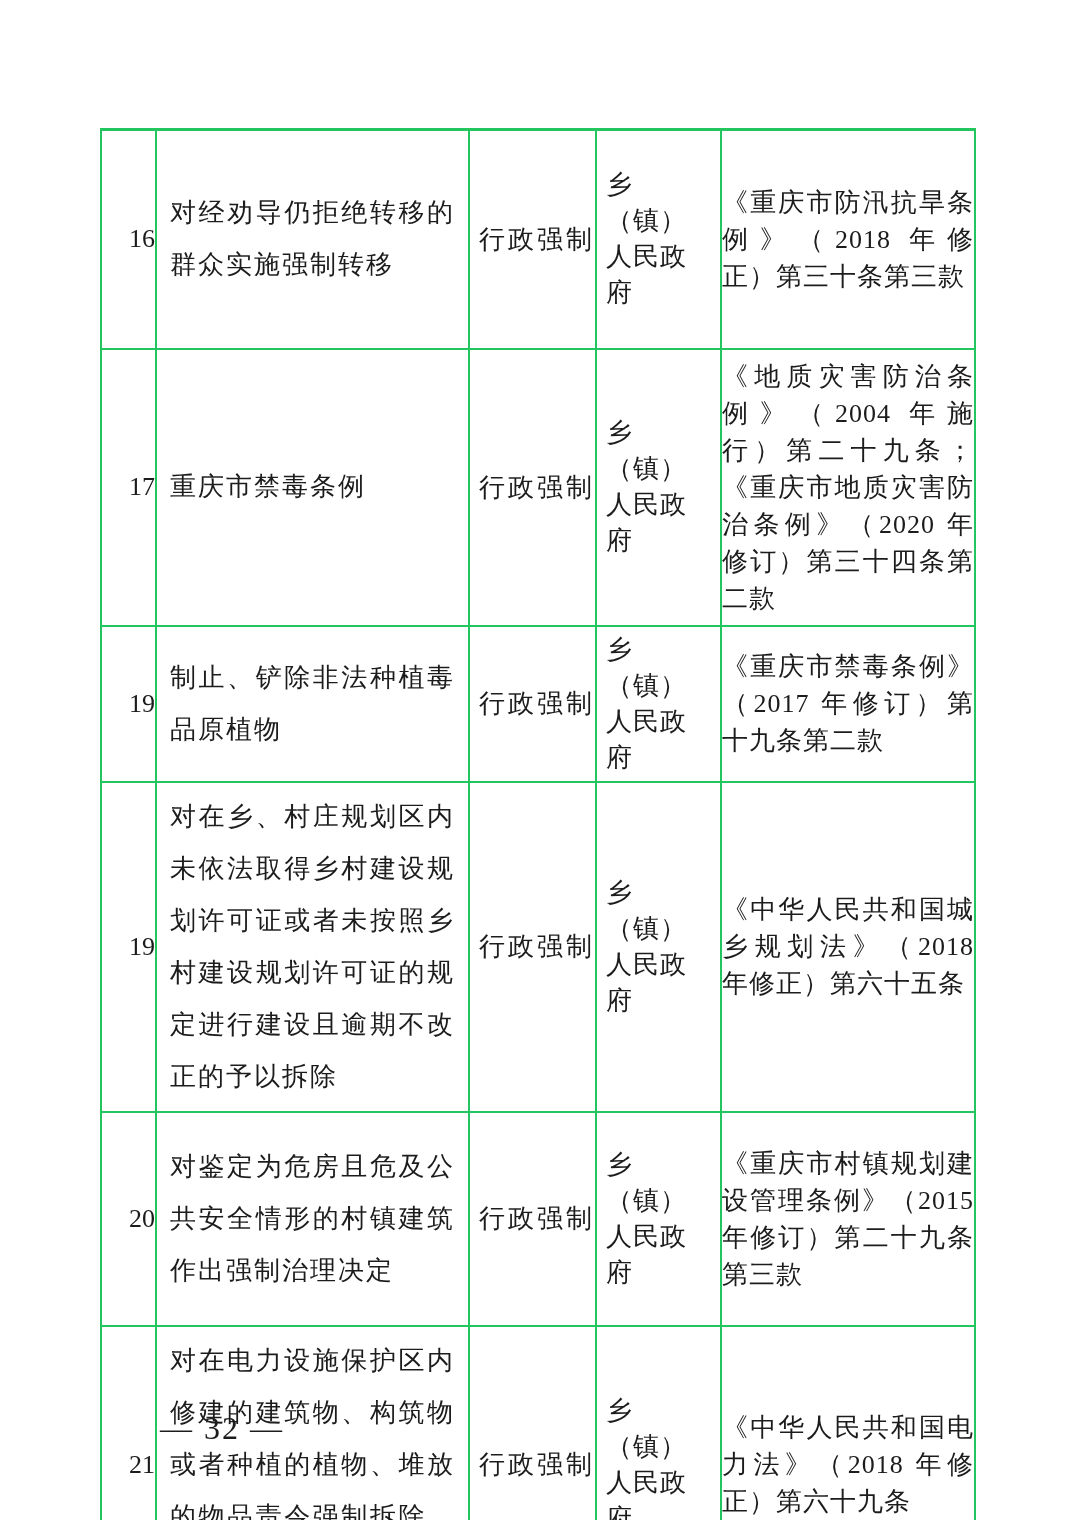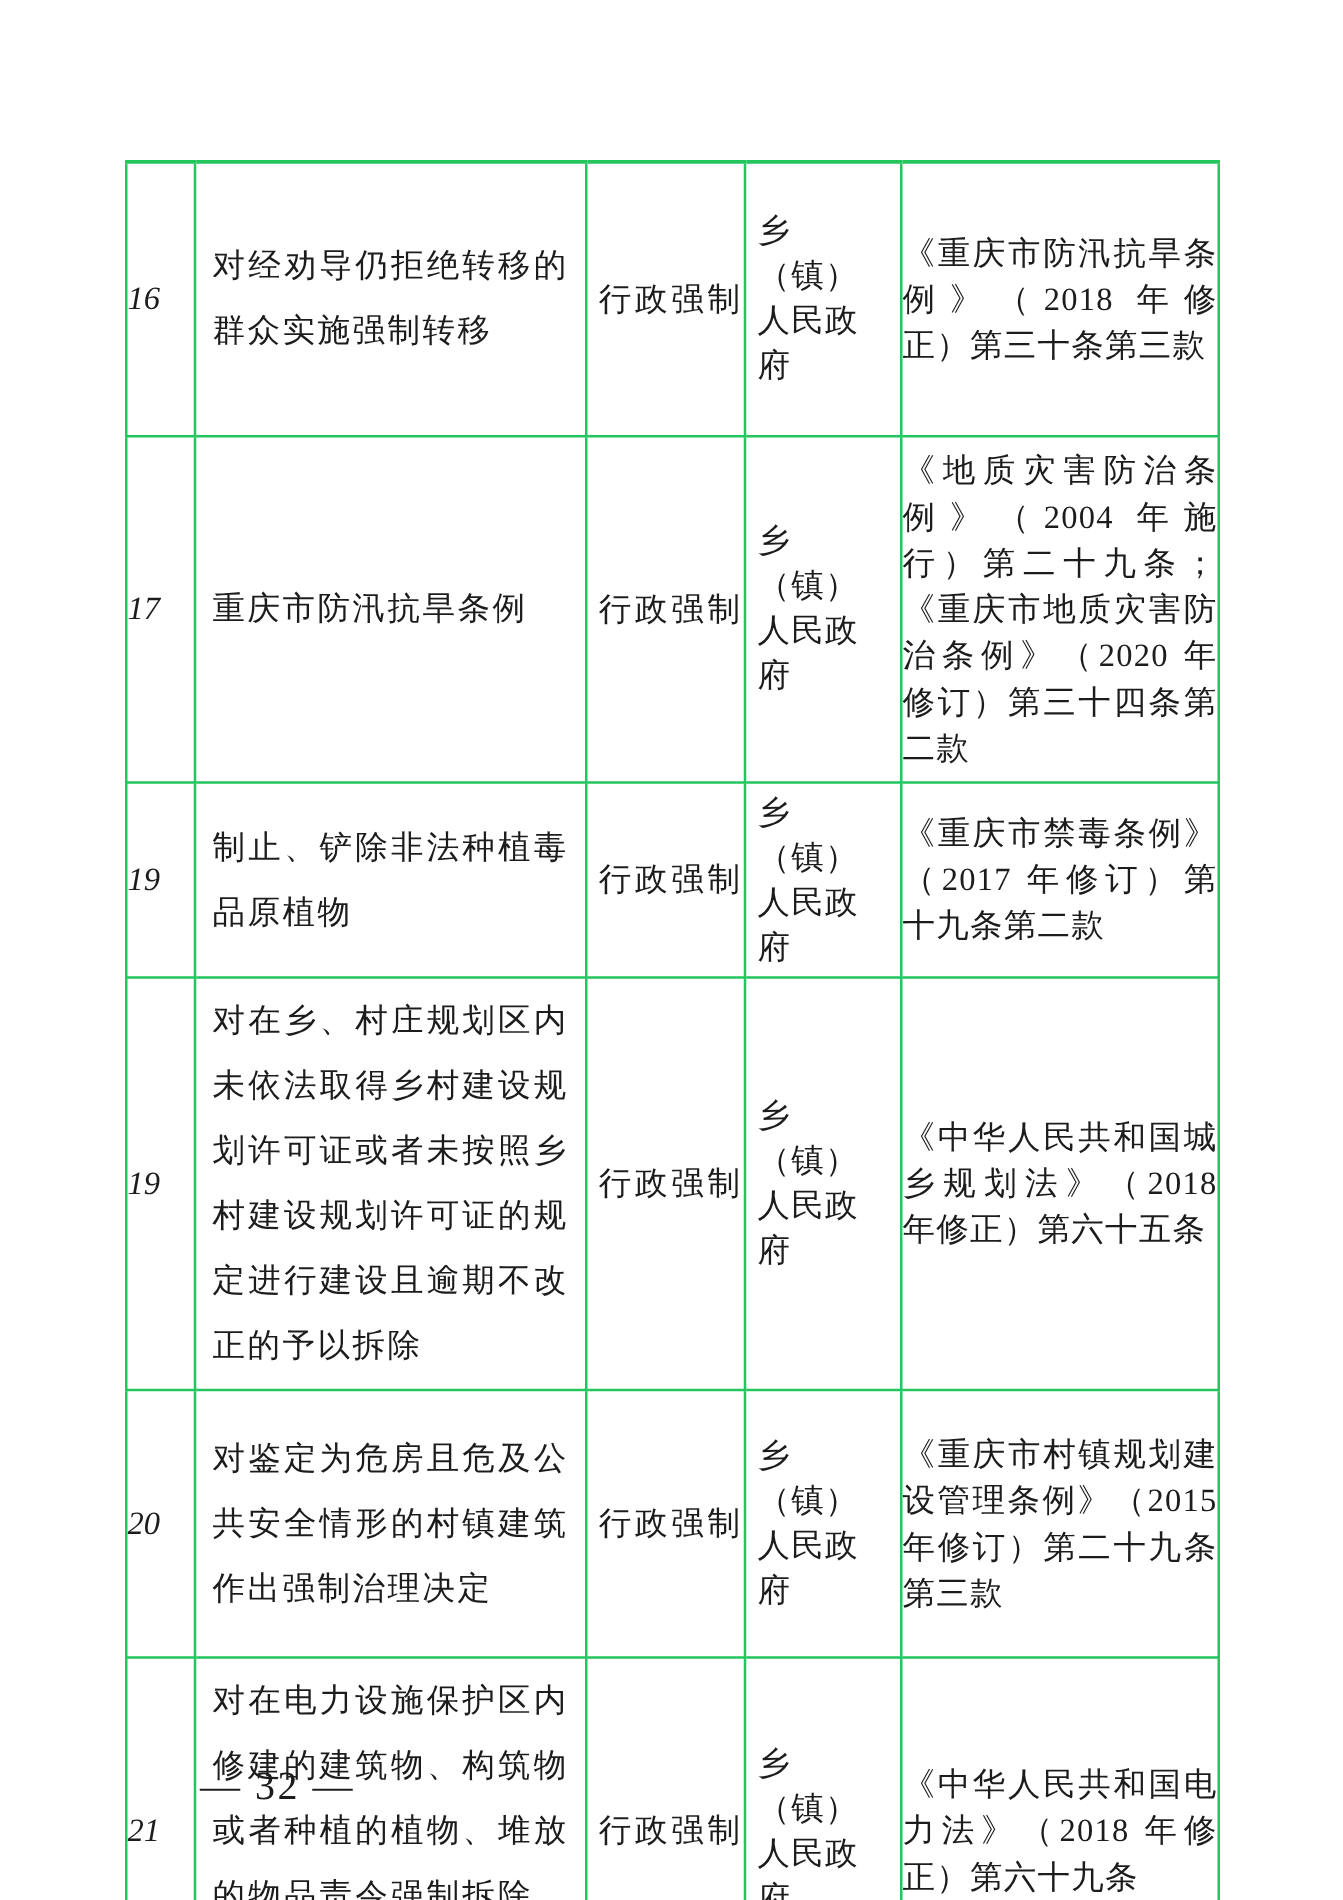--- a/index.html
+++ b/index.html
@@ -28,24 +28,23 @@
   }
   table.admin-table td {
     border: 2px solid #22c55e;
     vertical-align: middle;
     font-size: 26px;
     color: #1c1c1c;
     overflow: hidden;
   }
   table.admin-table tr:first-child td { border-top-width: 3px; }
   td.col-num {
-    text-align: left;
+    text-align: right;
     font-size: 27px;
     letter-spacing: 0;
-    font-style: italic;
   }
   td.col-matter {
     text-align: justify;
     text-justify: inter-ideograph;
     padding: 8px 13px 8px 13px;
     line-height: 52px;
     letter-spacing: 2px;
   }
   td.col-type {
     text-align: right;
@@ -93,21 +92,21 @@
       <tr style="height:219px">
         <td class="col-num">16</td>
         <td class="col-matter">对经劝导仍拒绝转移的群众实施强制转移</td>
         <td class="col-type">行政强制</td>
         <td class="col-auth">乡（镇）人民政府</td>
         <td class="col-legal">《重庆市防汛抗旱条例》（2018 年修正）第三十条第三款</td>
       </tr>
 
       <tr style="height:223px">
         <td class="col-num">17</td>
-        <td class="col-matter">重庆市防汛抗旱条例</td>
+        <td class="col-matter">重庆市禁毒条例</td>
         <td class="col-type">行政强制</td>
         <td class="col-auth">乡（镇）人民政府</td>
         <td class="col-legal">《地质灾害防治条例》（2004 年施行）第二十九条；《重庆市地质灾害防治条例》（2020 年修订）第三十四条第二款</td>
       </tr>
 
       <tr style="height:156px">
         <td class="col-num">19</td>
         <td class="col-matter">制止、铲除非法种植毒品原植物</td>
         <td class="col-type">行政强制</td>
         <td class="col-auth">乡（镇）人民政府</td>

